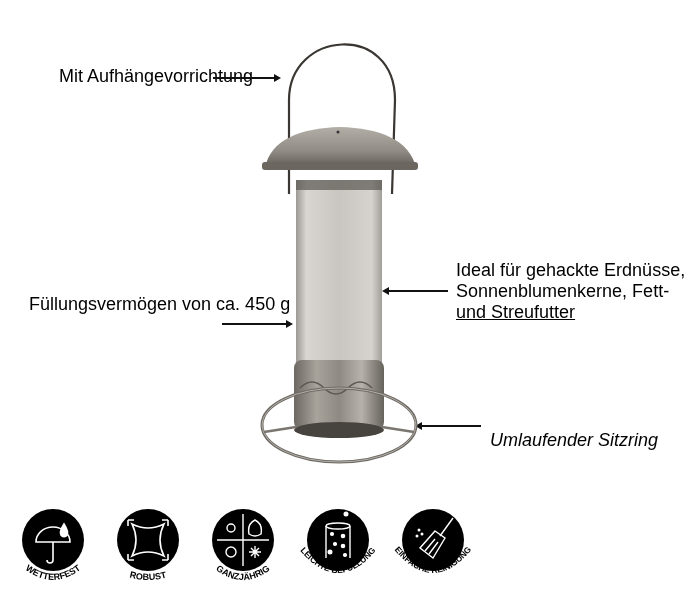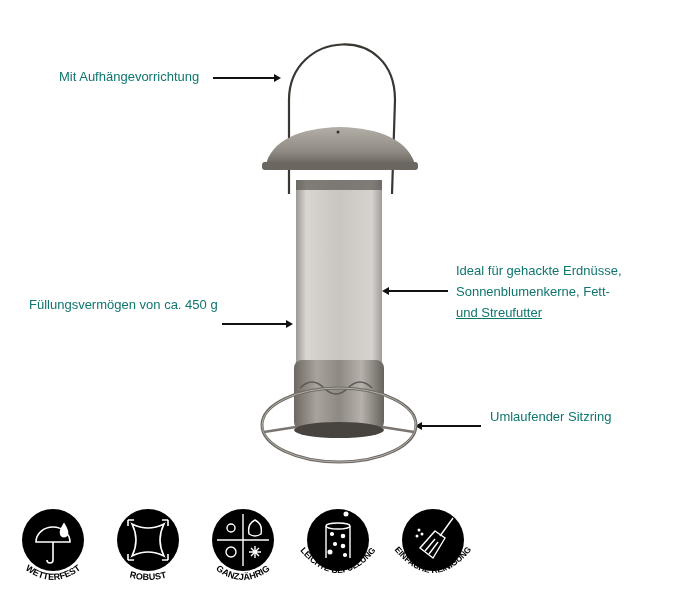--- a/index.html
+++ b/index.html
@@ -1,18 +1,18 @@
 <!DOCTYPE html>
 <html><head>
 <meta charset="utf-8">
 <style>
   html, body { margin:0; padding:0; background:#ffffff; }
   body { width:700px; height:600px; position:relative; overflow:hidden;
          font-family:"Liberation Sans","DejaVu Sans",sans-serif; color:#1a1a1a; }
-  .label { position:absolute; font-size:13px; line-height:21px; color:#0f766e; white-space:nowrap; }
+  .label { position:absolute; font-size:18px; line-height:21px; color:#000000; white-space:nowrap; }
   .arrow { position:absolute; height:1.5px; background:#111; }
   .arrow.right::after { content:""; position:absolute; right:-2px; top:-3.5px;
        border-left:7px solid #111; border-top:4px solid transparent; border-bottom:4px solid transparent; }
   .arrow.left::before { content:""; position:absolute; left:-2px; top:-3.5px;
        border-right:7px solid #111; border-top:4px solid transparent; border-bottom:4px solid transparent; }
   .feeder { position:absolute; left:0; top:0; }
   .badge { position:absolute; width:100px; height:100px; }
   .badge svg { width:100px; height:100px; display:block; }
 </style>
 </head>
@@ -22,21 +22,21 @@
 <div class="arrow right" style="left:213px;top:77px;width:66px;"></div>
 
 <div class="label" style="left:29px;top:294px;">Füllungsvermögen von ca. 450 g</div>
 <div class="arrow right" style="left:222px;top:323px;width:69px;"></div>
 
 <div class="label" style="left:456px;top:260px;">Ideal für gehackte Erdnüsse,</div>
 <div class="label" style="left:456px;top:281px;">Sonnenblumenkerne, Fett-</div>
 <div class="label" style="left:456px;top:302px;text-decoration:underline;">und Streufutter</div>
 <div class="arrow left" style="left:384px;top:290px;width:64px;"></div>
 
-<div class="label" style="left:490px;top:406px;">Umlaufender Sitzring</div>
+<div class="label" style="left:490px;top:430px;font-style:italic;">Umlaufender Sitzring</div>
 <div class="arrow left" style="left:417px;top:425px;width:64px;"></div>
 
 <svg class="feeder" width="700" height="480" viewBox="0 0 700 480">
   <defs>
     <linearGradient id="metal" x1="0" x2="1" y1="0" y2="0">
       <stop offset="0" stop-color="#6d6962"></stop>
       <stop offset="0.25" stop-color="#a8a39b"></stop>
       <stop offset="0.5" stop-color="#8e8a83"></stop>
       <stop offset="0.75" stop-color="#b6b1aa"></stop>
       <stop offset="1" stop-color="#66625c"></stop>

